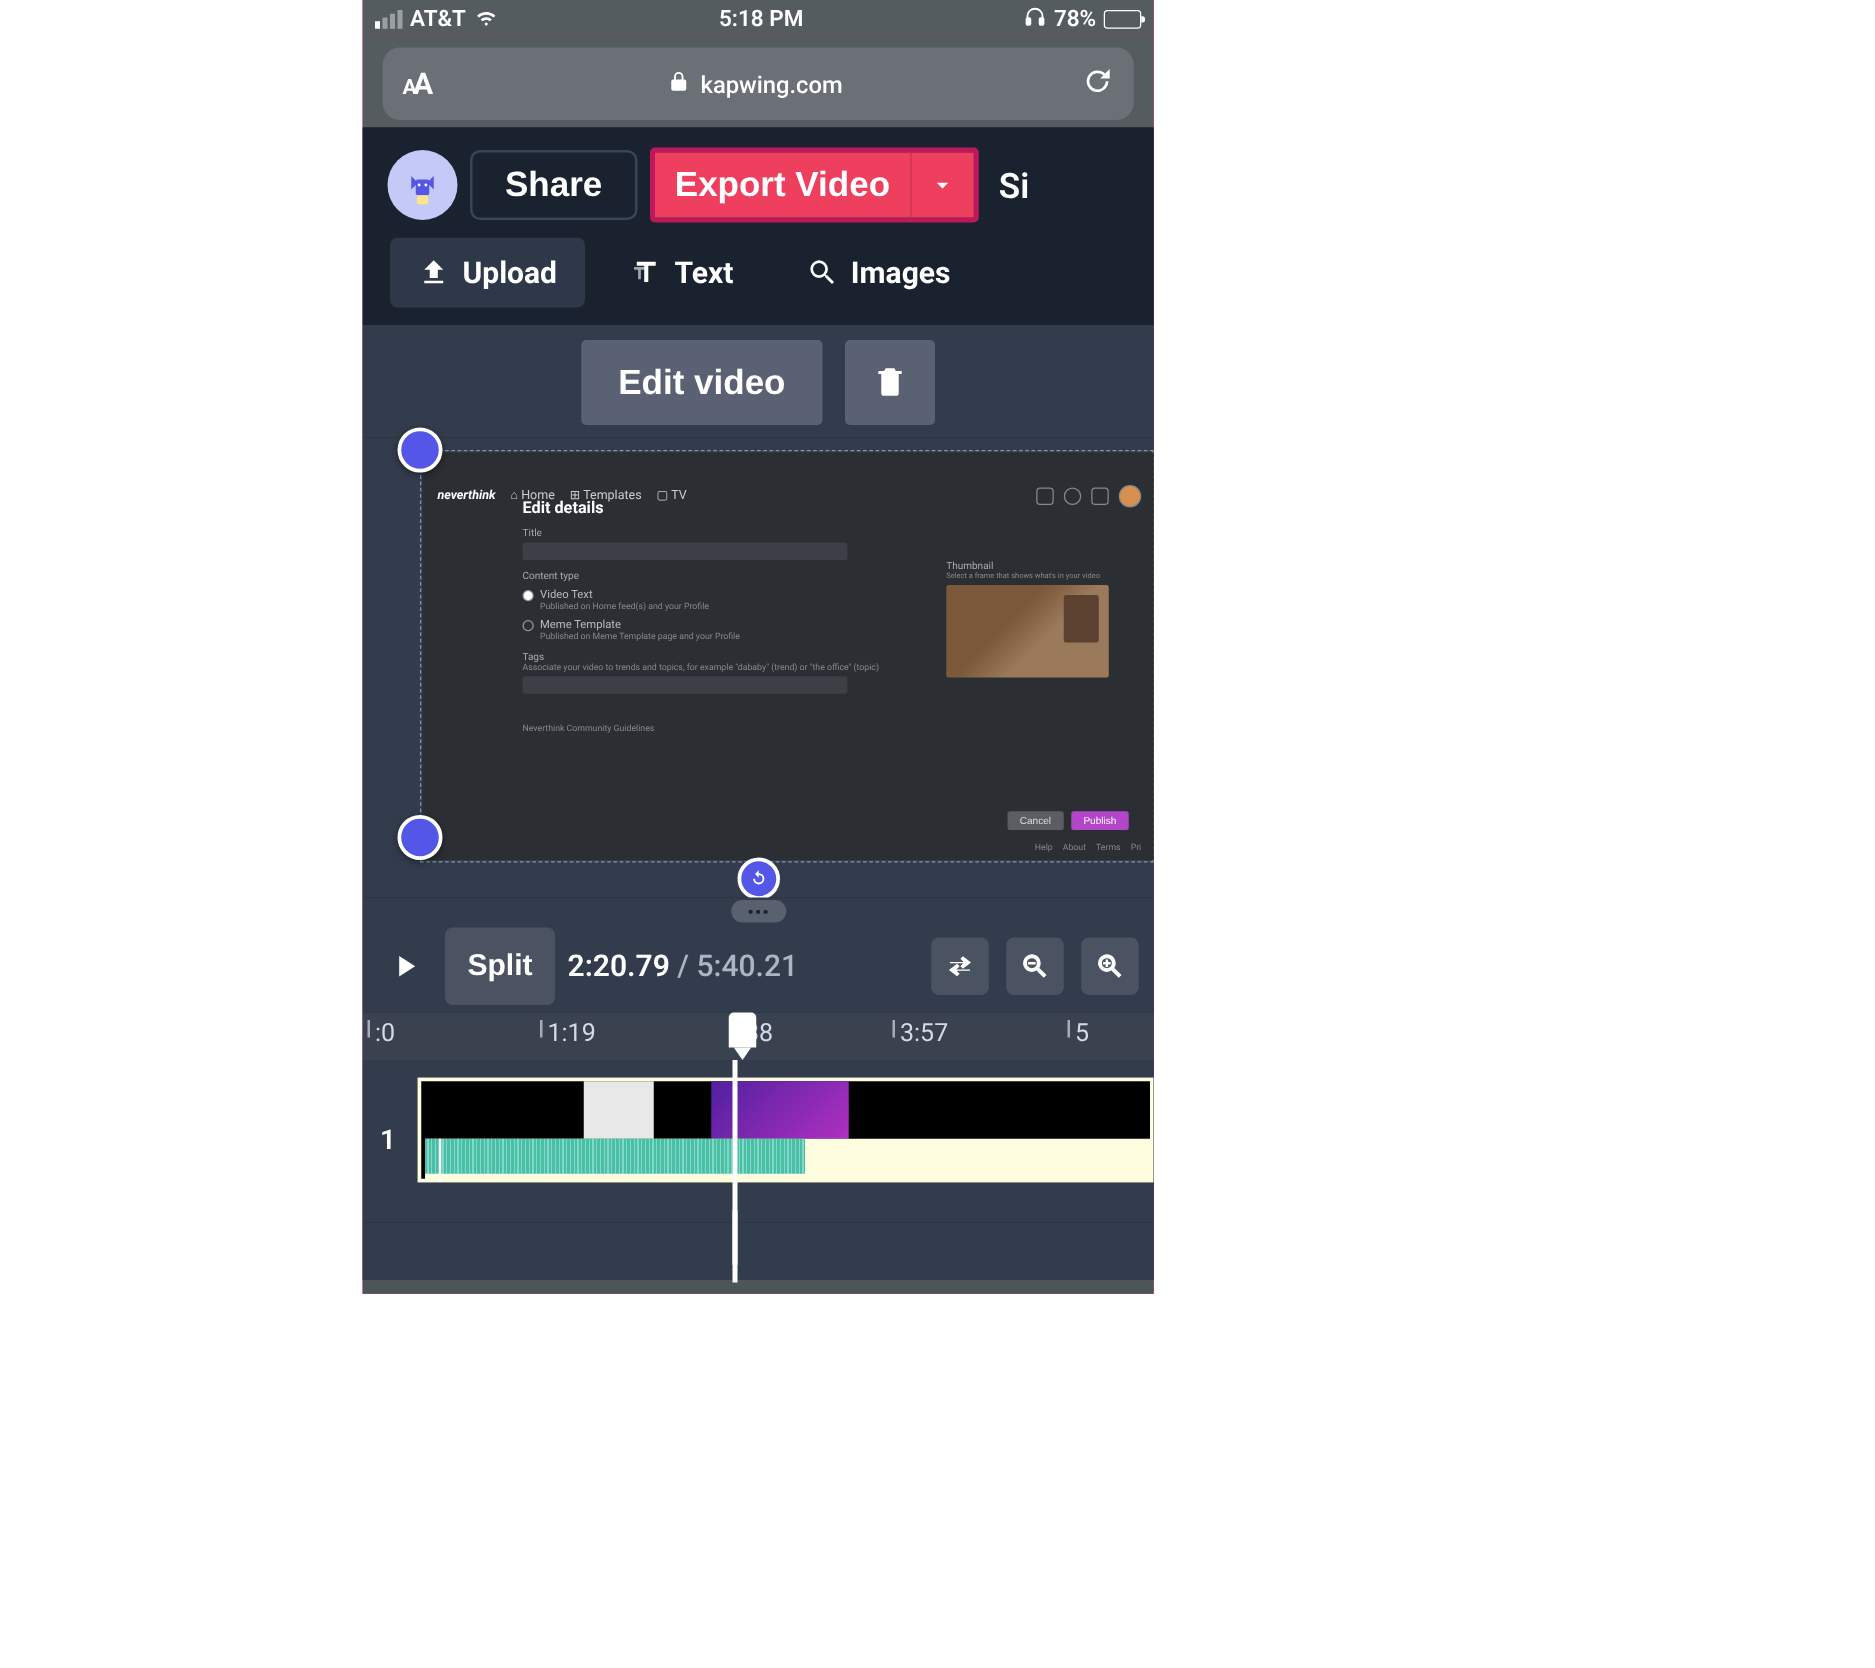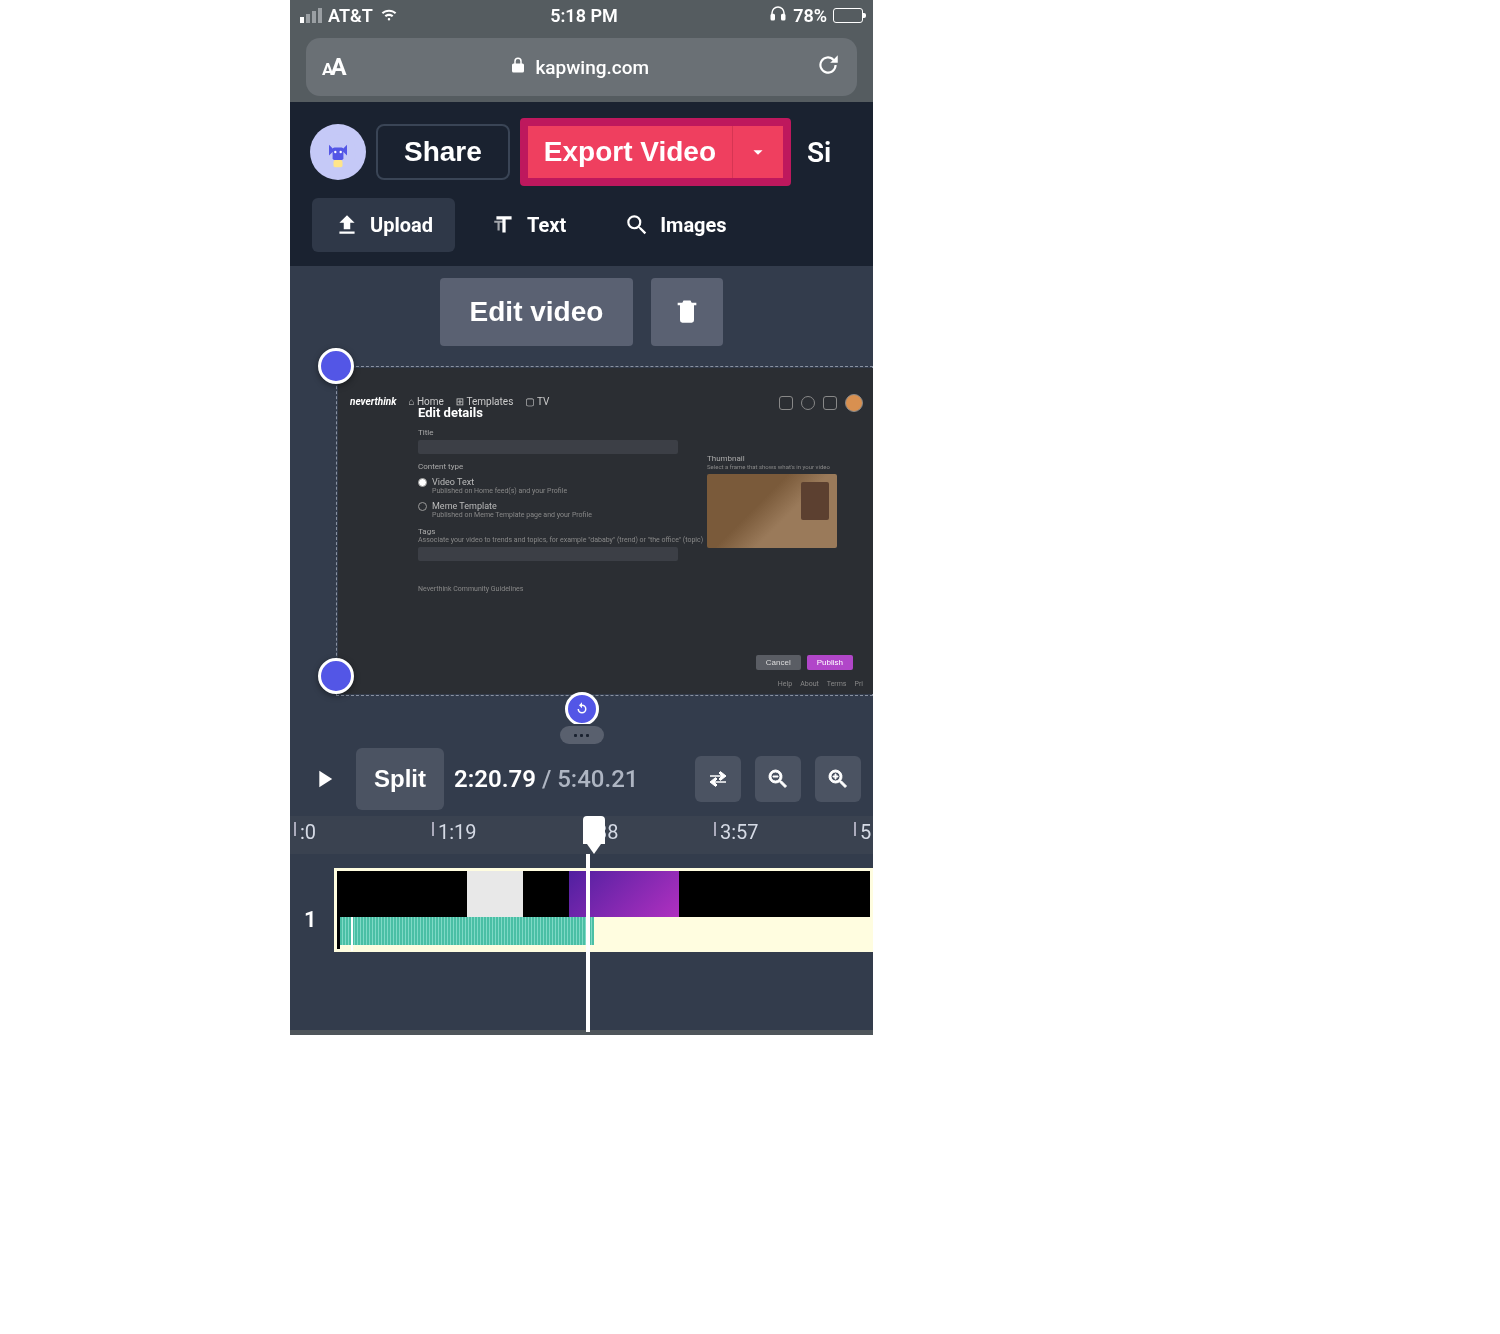--- a/index.html
+++ b/index.html
@@ -1,18 +1,18 @@
 <!DOCTYPE html>
 <html><head>
 <meta charset="utf-8">
 <style>
   * { margin: 0; padding: 0; box-sizing: border-box; }
   body { font-family: -apple-system, BlinkMacSystemFont, "Segoe UI", Roboto, sans-serif; background: #fff; display: flex; justify-content: center; }
   .canvas { width: 1500px; height: 1334px; position: relative; }
-  .phone-frame { position: absolute; left: 290px; top: 0; width: 583px; height: 1035px; background: #be185d; overflow: hidden; }
+  .phone-frame { position: absolute; left: 290px; top: 0; width: 633px; height: 1035px; background: #be185d; overflow: hidden; }
 
   
   .statusbar { height: 30px; background: #555c60; display: flex; align-items: center; justify-content: space-between; padding: 0 10px; color: #fff; font-size: 18px; font-weight: 600; }
   .status-left { display: flex; align-items: center; gap: 6px; }
   .status-right { display: flex; align-items: center; gap: 6px; }
   .sigbars { display: flex; align-items: flex-end; gap: 2px; }
   .sigbars span { width: 4px; background: #9a9fa3; }
   .sigbars span:nth-child(1){height:6px;background:#fff;}
   .sigbars span:nth-child(2){height:9px;}
   .sigbars span:nth-child(3){height:12px;}
@@ -31,29 +31,29 @@
   .lock svg{width:18px;height:18px;fill:#fff;}
 
   
   .app { background: #1a2230; }
 
   
   .header-row { display:flex; align-items:center; gap:10px; padding: 16px 0 12px 20px; background:#1a2230; overflow:hidden;}
   .avatar { width:56px;height:56px;border-radius:50%;background:#c5c9f7;display:flex;align-items:center;justify-content:center;font-size:28px;}
   .avatar svg{width:36px;height:36px;}
   .share-btn { border:2px solid #3a4556; background:transparent; color:#fff; font-size:28px; font-weight:600; padding: 10px 26px; border-radius:8px;}
-  .export-wrap { border:8px solid #be185d; border-radius:4px; display:flex; }
+  .export-wrap { border:4px solid #be185d; border-radius:4px; display:flex; }
   .export-btn { background:#ef3f5f; color:#fff; font-size:28px; font-weight:700; padding:10px 16px; border:none; border-right:1px solid #d63553;}
   .export-dd { background:#ef3f5f; color:#fff; border:none; padding:10px 14px; display:flex;align-items:center;}
   .export-dd svg{width:22px;height:22px;fill:#fff;}
   .si-text { color:#fff; font-size:28px; font-weight:600; margin-left:6px;}
 
   
   .toolbar { display:flex; gap:14px; padding: 0 12px 14px 22px; background:#1a2230; overflow:hidden;}
-  .tool { display:flex; align-items:center; gap:10px; color:#fff; font-size:20px; font-weight:700; padding:14px 22px; border-radius:6px;}
+  .tool { display:flex; align-items:center; gap:10px; color:#fff; font-size:24px; font-weight:700; padding:14px 22px; border-radius:6px;}
   .tool.active { background:#2f3848;}
   .tool svg{width:26px;height:26px;fill:#fff;}
 
   
   .editbar { display:flex; justify-content:center; gap:18px; padding: 12px 0 10px; background:#333c4c;}
   .editvideo-btn { background:#5a6172; border:none; color:#fff; font-size:28px; font-weight:700; padding:18px 30px; border-radius:4px;text-align:center;}
   .trash-btn { background:#5a6172; border:none; padding:16px 22px; border-radius:4px;}
   .trash-btn svg{width:28px;height:28px;fill:#fff;}
 
   

